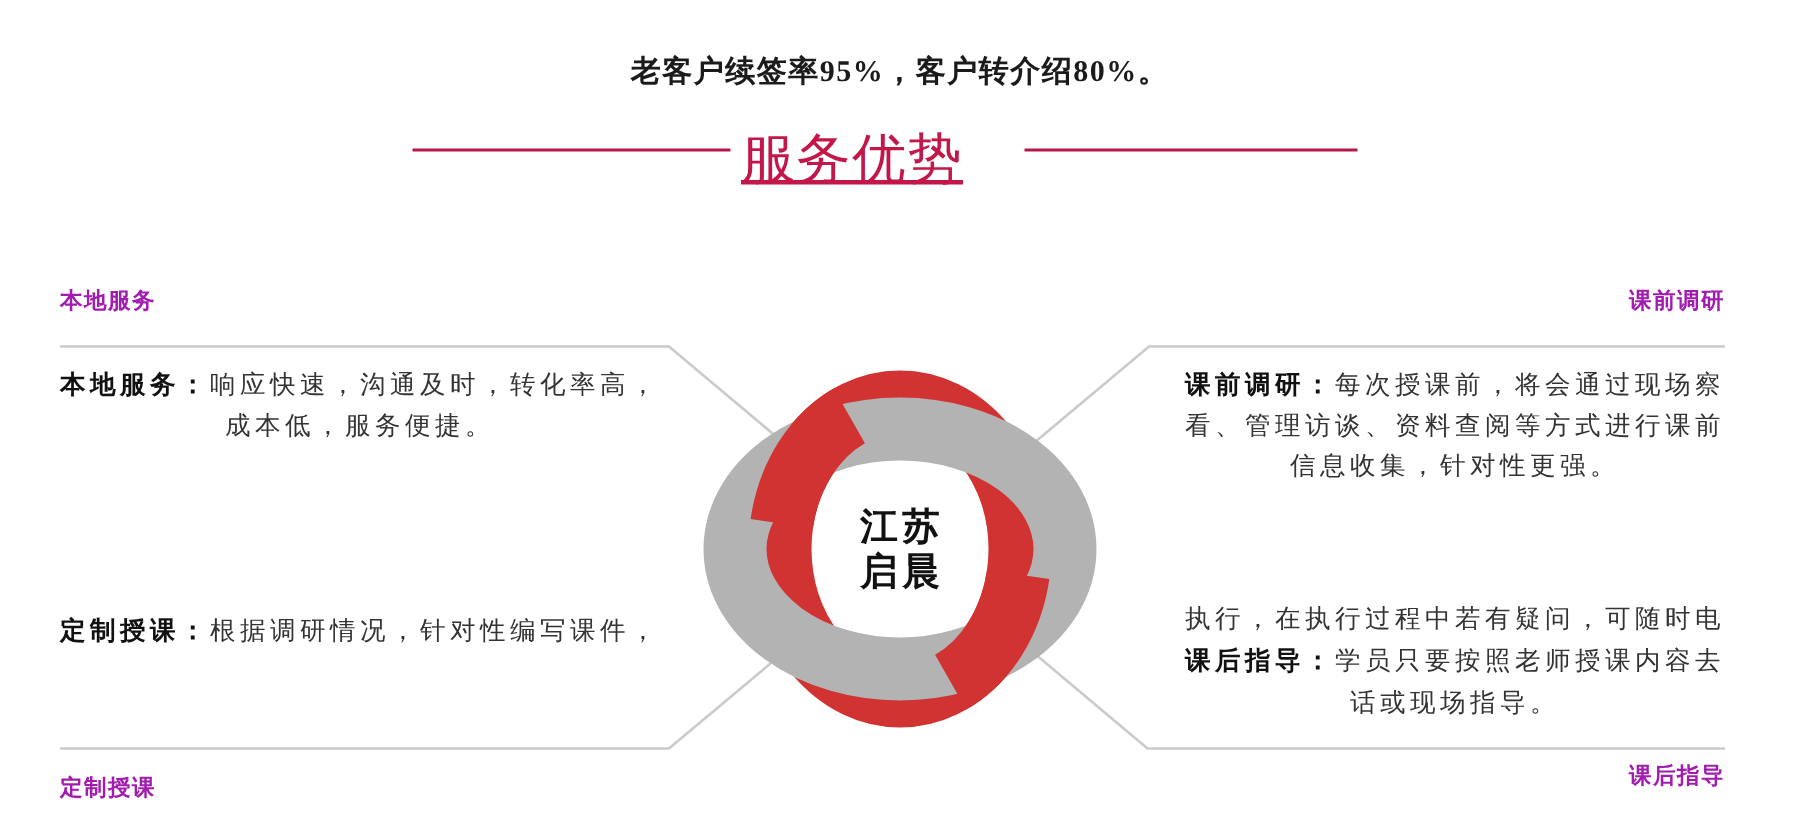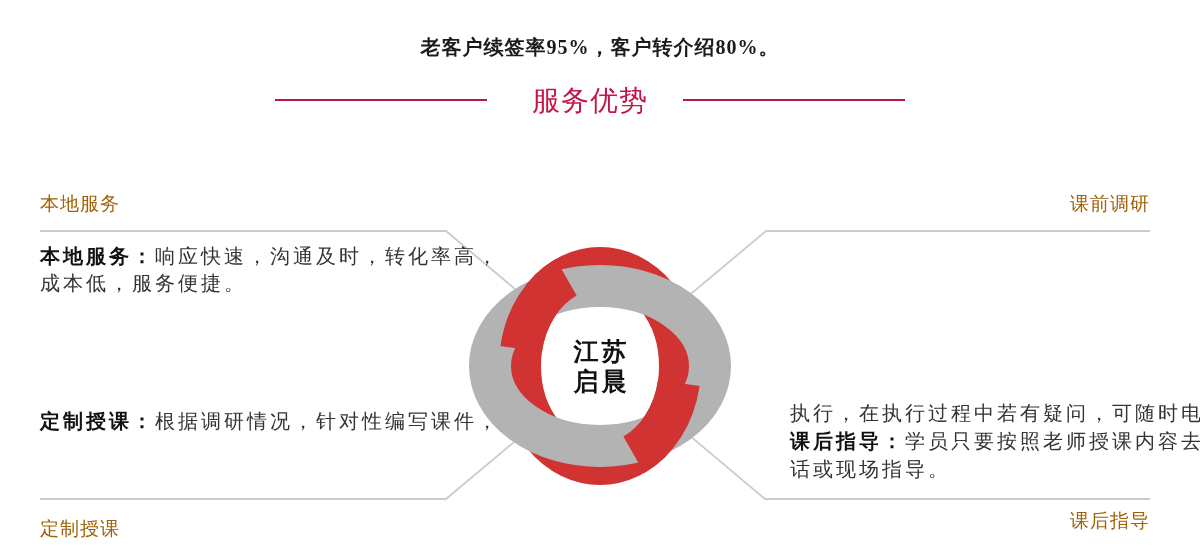--- a/index.html
+++ b/index.html
@@ -8,41 +8,41 @@
     overflow:hidden;font-family:"Liberation Sans",sans-serif;
   }
   
   .stats{
     position:absolute;left:0;top:34px;width:1200px;text-align:center;
     font-family:"Liberation Serif","DejaVu Serif",serif;font-weight:bold;
     font-size:20px;letter-spacing:1px;color:#1b1b1b;
   }
   
   .title{
-    position:absolute;left:450px;top:82px;width:280px;text-align:center;
-    font-size:28px;color:#c3174a;letter-spacing:1px;
+    position:absolute;left:428px;top:82px;width:280px;text-align:center;
+    font-size:36px;color:#c3174a;letter-spacing:1px;text-decoration:underline;
   }
   .hline{position:absolute;top:99px;height:2px;background:#b5164b;}
   .hline.left{left:275px;width:212px;}
   .hline.right{left:683px;width:222px;}
   
   .decor{position:absolute;left:0;top:0;z-index:1;}
   
   .corner-heading{
-    position:absolute;z-index:3;font-size:19px;font-weight:normal;
-    color:#a16207;letter-spacing:1px;white-space:nowrap;
+    position:absolute;z-index:3;font-size:15px;font-weight:bold;
+    color:#a21caf;letter-spacing:1px;white-space:nowrap;
   }
   .corner-heading.tl{left:40px;top:191px;}
   .corner-heading.tr{right:50px;top:191px;text-align:right;}
   .corner-heading.bl{left:40px;top:516px;}
   .corner-heading.br{right:50px;top:508px;text-align:center;}
   
   .body-block{
-    position:absolute;z-index:3;font-size:20px;line-height:27px;
-    letter-spacing:3px;color:#333333;
+    position:absolute;z-index:3;font-size:17px;line-height:27px;
+    letter-spacing:3px;color:#333333;text-align:center;
   }
   .body-block .tline{white-space:nowrap;}
   .body-block .lead{font-weight:bold;color:#111111;}
   .body-block.tl{left:40px;top:243px;}
   .body-block.bl{left:40px;top:407px;line-height:28px;}
   .body-block.tr{left:790px;top:243px;}
   .body-block.br{left:790px;top:399px;line-height:28px;}
   
   .logo{position:absolute;left:468px;top:241px;z-index:2;}
   .logo-text{
@@ -84,20 +84,25 @@
   <div class="corner-heading tr">课前调研</div>
   <div class="corner-heading bl">定制授课</div>
   <div class="corner-heading br">课后指导</div>
 
   <div class="body-block tl">
     <div class="tline"><span class="lead">本地服务：</span><span>响应快速，沟通及时，转化率高，</span></div>
     <div class="tline">成本低，服务便捷。</div>
     <div class="tline"></div>
   </div>
 
+  <div class="body-block tr">
+    <div class="tline"><span class="lead">课前调研：</span><span>每次授课前，将会通过现场察</span></div>
+    <div class="tline">看、管理访谈、资料查阅等方式进行课前</div>
+    <div class="tline">信息收集，针对性更强。</div>
+  </div>
 
   <div class="body-block bl">
     <div class="tline"><span class="lead">定制授课：</span><span>根据调研情况，针对性编写课件，</span></div>
   </div>
 
   <div class="body-block br">
     <div class="tline">执行，在执行过程中若有疑问，可随时电</div>
     <div class="tline"><span class="lead">课后指导：</span><span>学员只要按照老师授课内容去</span></div>
     <div class="tline">话或现场指导。</div>
   </div>

